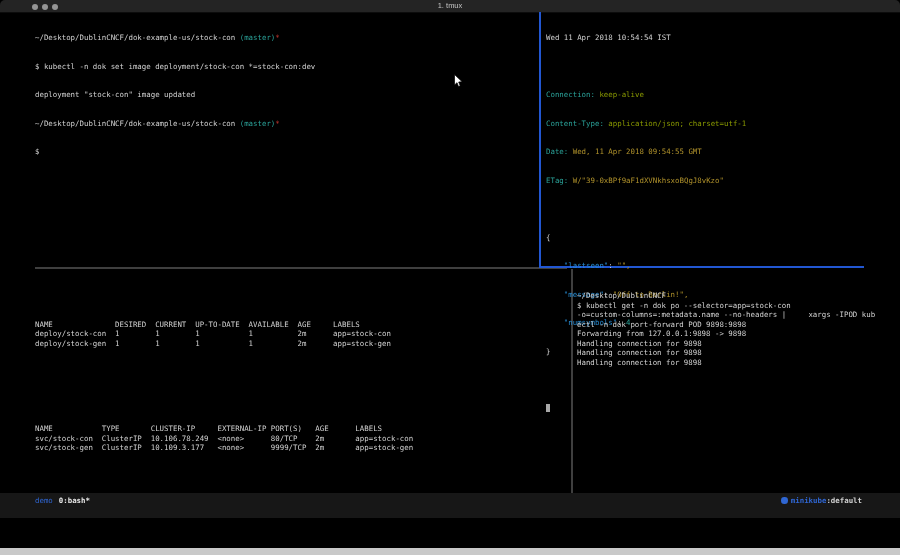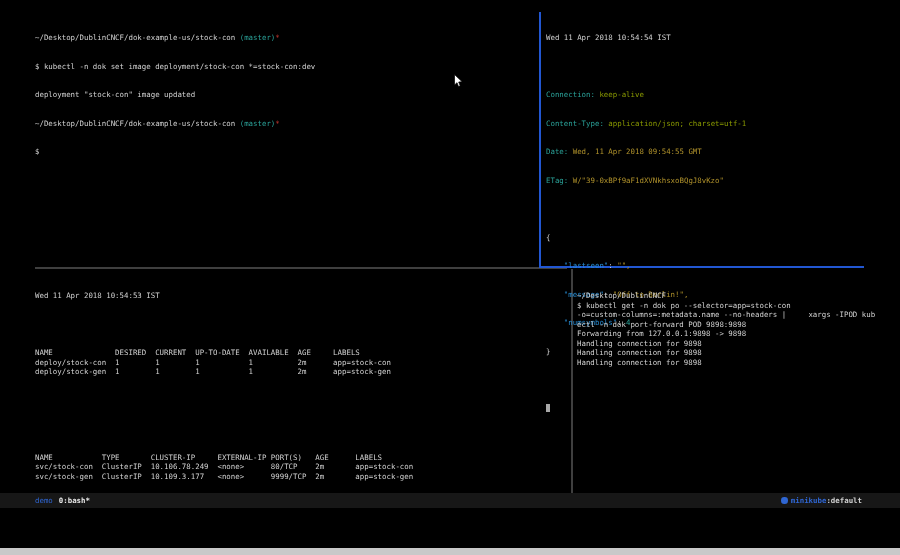--- a/index.html
+++ b/index.html
@@ -29,39 +29,47 @@
   .cursor-block { display:inline-block; width:4.4px; height:8px; background:#a8a8a8; vertical-align:-1px; }
 
   
   .border { position:absolute; }
   .b-vblue { left:539px; top:12px;  width:2px;   height:256px; background:var(--active_border); }
   .b-hblue { left:539px; top:266px; width:325px; height:2px;   background:var(--active_border); }
   .b-hgray { left:35px;  top:267px; width:532px; height:1.5px; background:var(--inactive_border); }
   .b-vgray { left:571px; top:269px; width:1.5px; height:224px; background:var(--inactive_border); }
 
   
-  .statusbar { position:absolute; left:0; top:493px; width:900px; height:15px; background:#171717;
+  .statusbar { position:absolute; left:0; top:493px; width:900px; height:25px; background:#171717;
                font-size:7.4px; line-height:15px; white-space:pre; }
   .s-left  { position:absolute; left:35px; top:0; }
   .s-right { position:absolute; right:38px; top:0; }
   .c-sblue { color:var(--status_blue); }
   .bold { font-weight:bold; }
   .s-window { color:#e8e8e8; font-weight:bold; margin-left:6px; }
   .kube-dot { display:inline-block; width:6.5px; height:6.5px; border-radius:50%;
               background:var(--status_blue); margin-right:3px; vertical-align:-0.5px; }
 
   .desktop-strip { position:absolute; left:0; top:548px; width:900px; height:7px; background:#c9c9c9; }
 
   .mouse { position:absolute; left:454px; top:73px; }
 </style>
 </head>
 <body>
 
 <div class="screen">
 
+  <div class="titlebar">
+    <div class="dots">
+      <span class="dot"></span>
+      <span class="dot"></span>
+      <span class="dot"></span>
+    </div>
+    <div class="wtitle">1. tmux</div>
+  </div>
 
   <div class="border b-vblue"></div>
   <div class="border b-hgray"></div>
   <div class="border b-hblue"></div>
   <div class="border b-vgray"></div>
 
   <div class="term" style="left:35px; top:14px; width:495px;">
     <div class="line"><span class="fg">~/Desktop/DublinCNCF/dok-example-us/stock-con </span><span class="c-teal">(master)</span><span class="c-red">*</span></div>
     <div class="line fg">$ kubectl -n dok set image deployment/stock-con *=stock-con:dev</div>
     <div class="line fg">deployment "stock-con" image updated</div>
@@ -80,21 +88,20 @@
     <div class="line fg">{</div>
     <div class="line jrow"><span class="c-blue">"lastseen"</span><span class="fg">: </span><span class="c-yellow">"",</span></div>
     <div class="line jrow"><span class="c-blue">"message"</span><span class="fg">: </span><span class="c-yellow">"Off to Berlin!",</span></div>
     <div class="line jrow"><span class="c-blue">"numsymbols"</span><span class="fg">: </span><span class="c-teal">4</span></div>
     <div class="line fg">}</div>
     <div class="line"></div>
     <div class="line"><span class="cursor-block"></span></div>
   </div>
 
   <div class="term" style="left:35px; top:272px; width:530px;">
-    <div class="line fg">Wed 11 Apr 2018 10:54:53 IST</div>
     <div class="line"></div>
     <div class="line">NAME              DESIRED  CURRENT  UP-TO-DATE  AVAILABLE  AGE     LABELS
 deploy/stock-con  1        1        1           1          2m      app=stock-con
 deploy/stock-gen  1        1        1           1          2m      app=stock-gen</div>
     <div class="line"></div>
     <div class="line"></div>
     <div class="line">NAME           TYPE       CLUSTER-IP     EXTERNAL-IP PORT(S)   AGE      LABELS
 svc/stock-con  ClusterIP  10.106.78.249  &lt;none&gt;      80/TCP    2m       app=stock-con
 svc/stock-gen  ClusterIP  10.109.3.177   &lt;none&gt;      9999/TCP  2m       app=stock-gen</div>
   </div>

